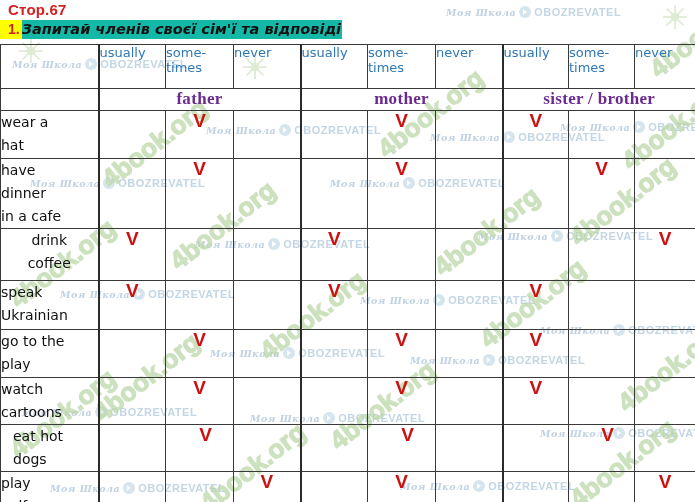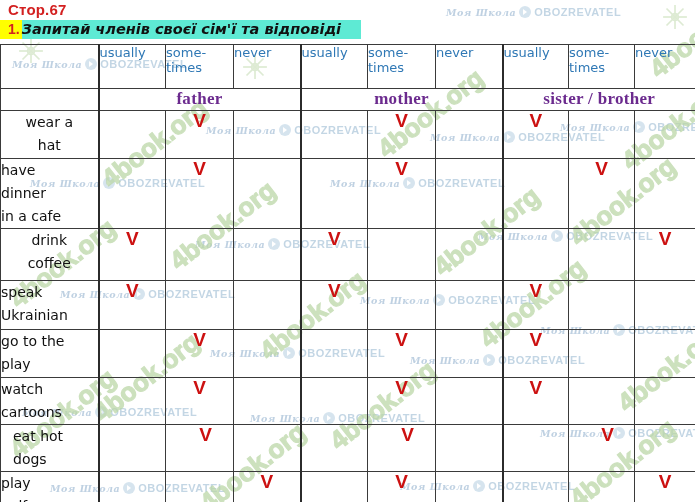--- a/index.html
+++ b/index.html
@@ -60,21 +60,21 @@
     display:flex;align-items:center;z-index:20;
   }
   .task-num{
     font-family:"Liberation Sans", sans-serif;
     font-size:14px;font-weight:700;color:#d32020;
     background:#ffff00;padding:0 2px 0 8px;line-height:19px;height:19px;
   }
   .task-text{
     font-family:"DejaVu Sans", sans-serif;
     font-style:italic;font-size:14.5px;font-weight:600;color:#111111;
-    background:#5eead4;line-height:19px;height:19px;padding-right:20px;
+    background:#14b8a6;line-height:19px;height:19px;padding-right:1px;
     white-space:nowrap;
   }
 
   
   .tbl-wrap{position:absolute;left:0;top:44px;width:695px;z-index:10;}
   table.grid{
     border-collapse:collapse;
     width:695px;
     table-layout:fixed;
     background:transparent;
@@ -112,21 +112,21 @@
     line-height:23px;
     vertical-align:top;
     white-space:pre-line;
   }
   td.cell{text-align:center;vertical-align:middle;position:relative;}
   .tick{
     font-family:"Liberation Sans", sans-serif;
     font-size:19px;font-weight:700;color:#cc1111;
     line-height:1;display:inline-block;
   }
-  tr.r1 td{height:47px;text-align:center;}
+  tr.r1 td{height:47px;}
   tr.r2 td{height:55px;}
   tr.r3 td{height:51px;text-align:center;}
   tr.r4 td{height:48px;}
   tr.r5 td{height:47px;}
   tr.r6 td{height:46px;}
   tr.r7 td{height:46px;padding-left:12px;}
   tr.r8 td{height:50px;}
 </style>
 </head>
 <body>

